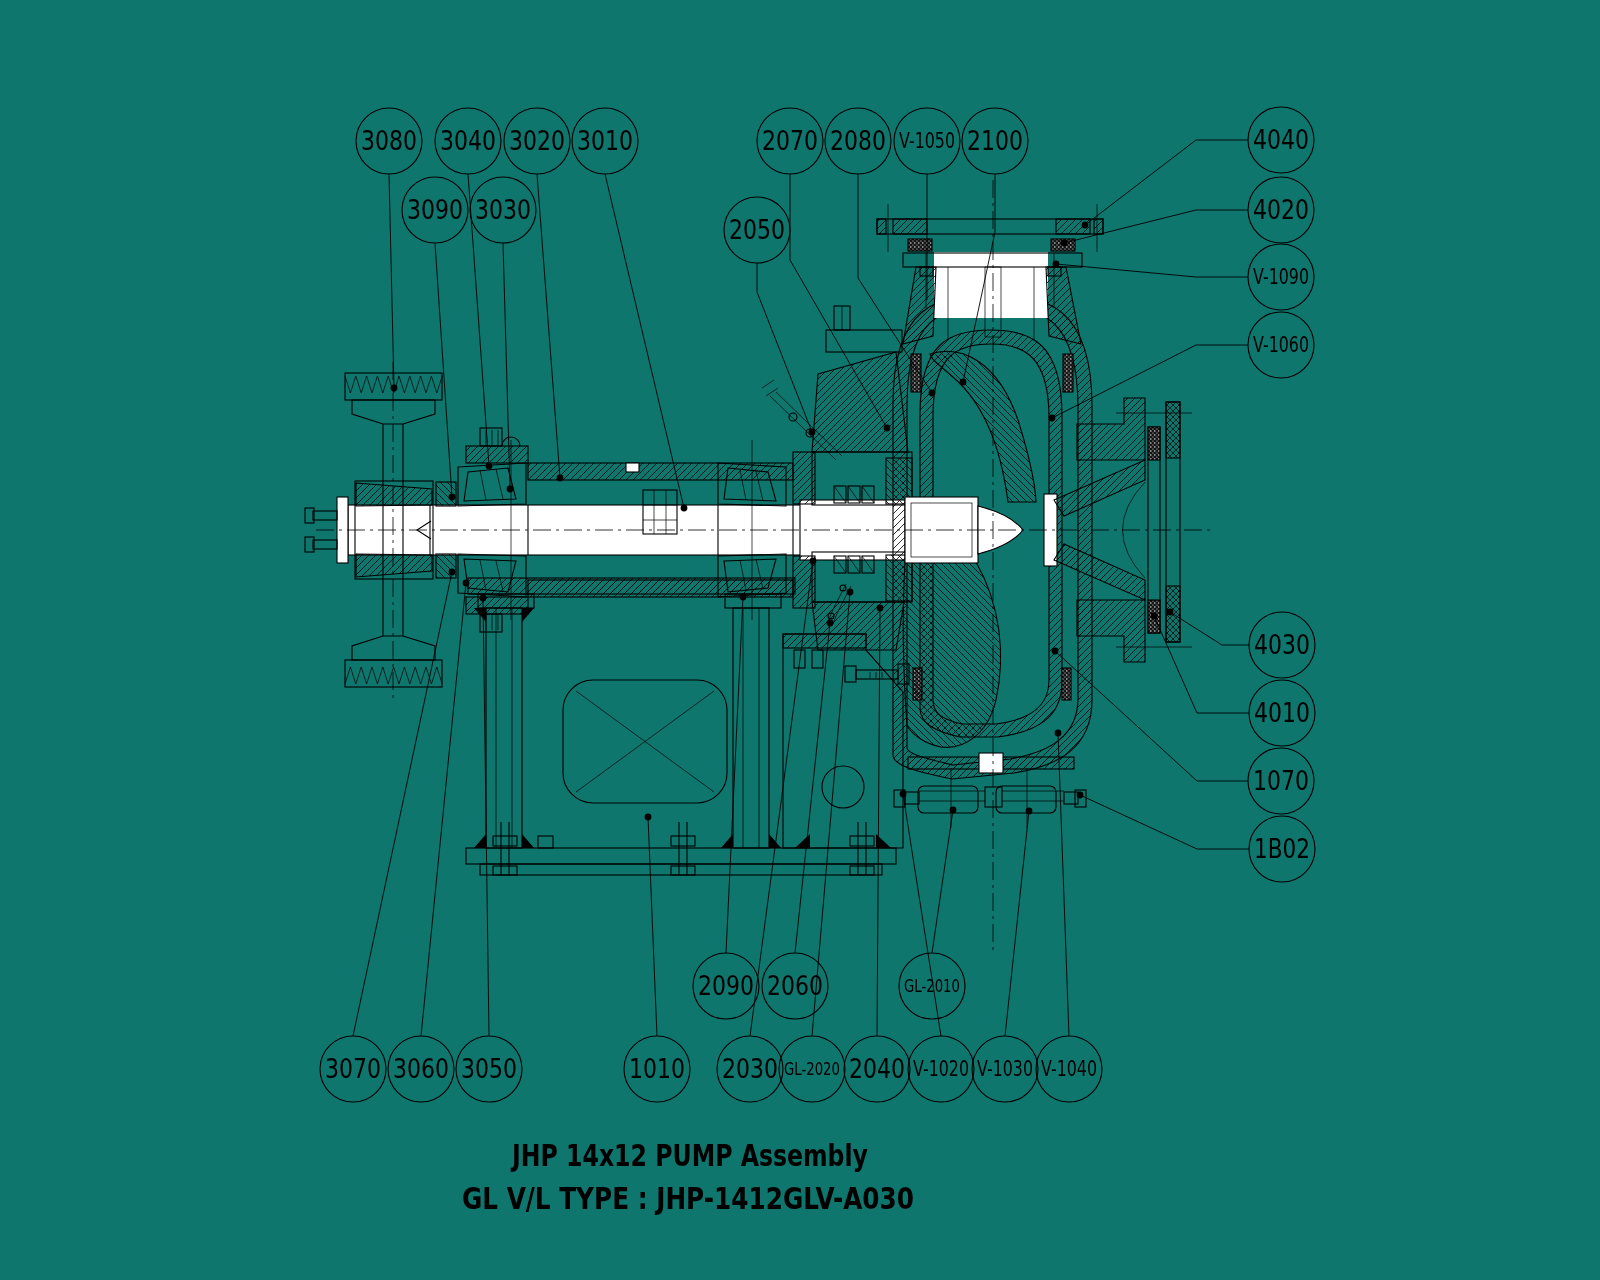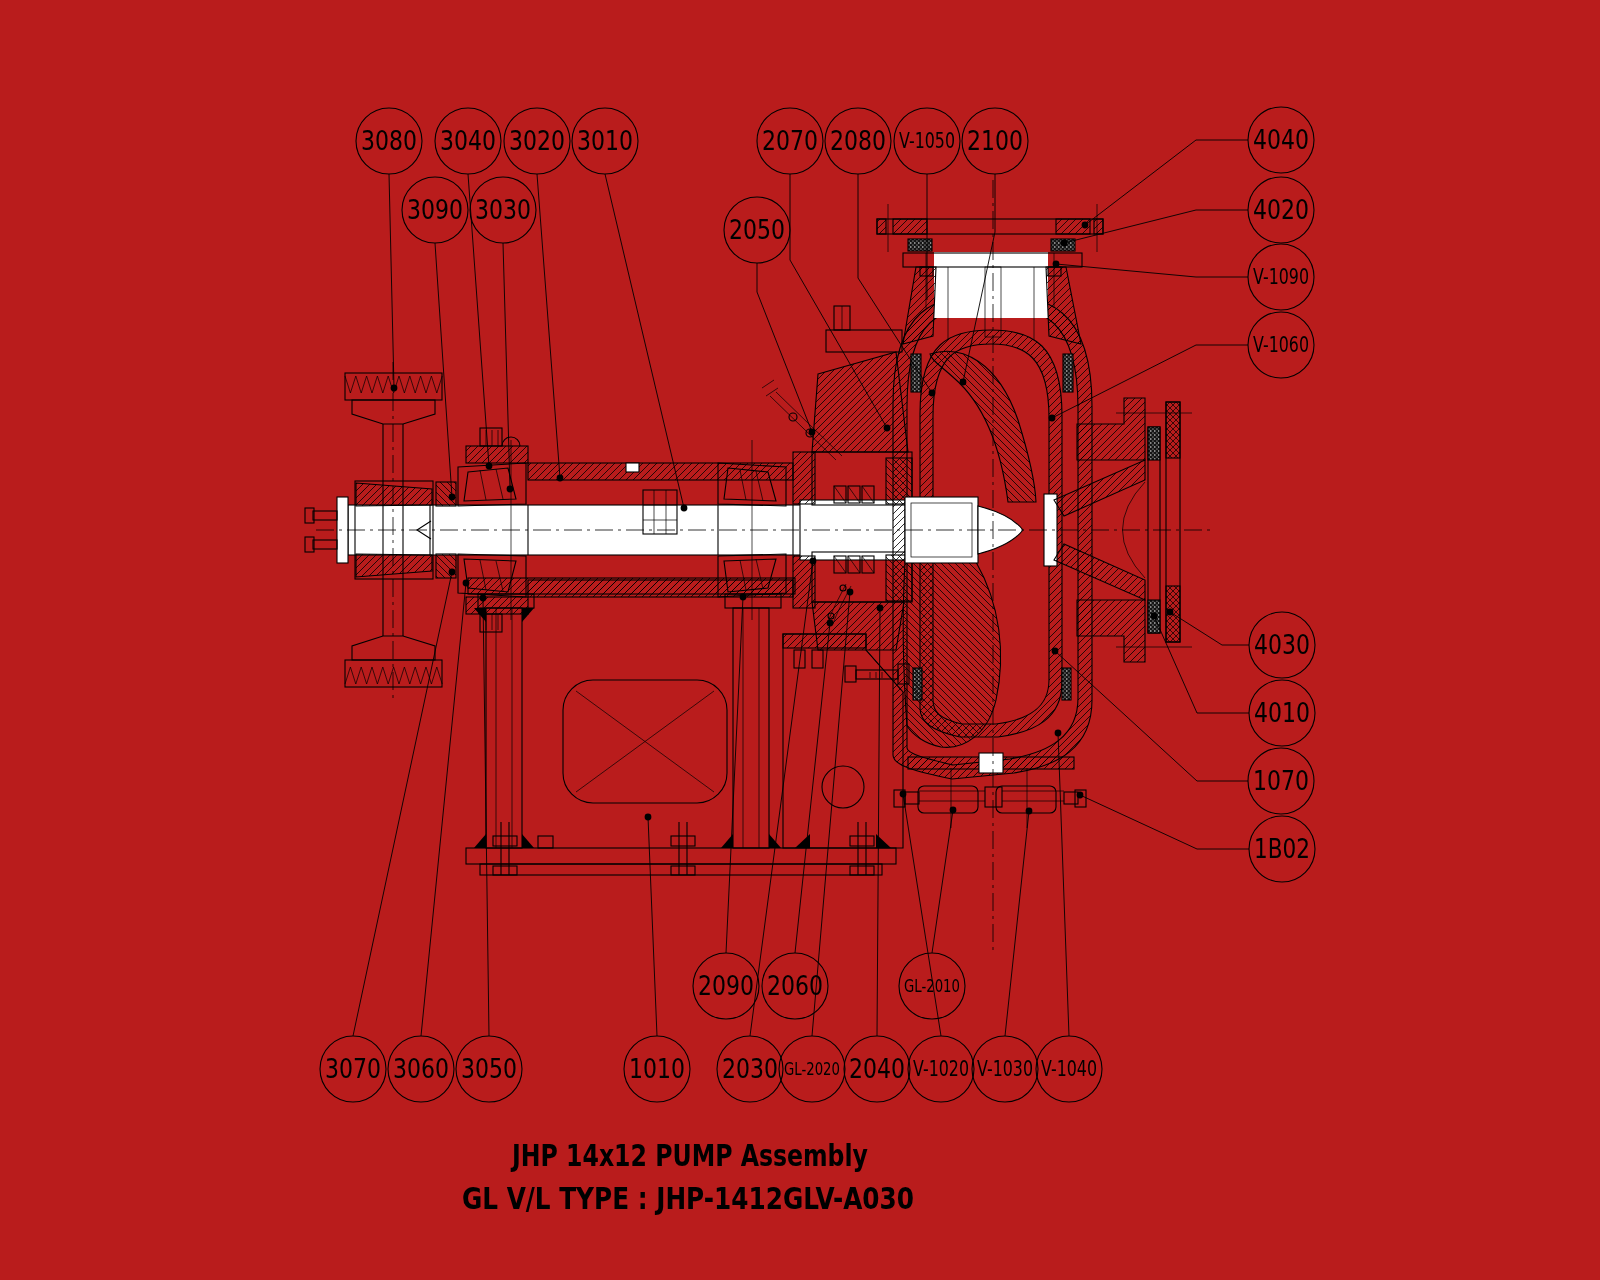--- a/index.html
+++ b/index.html
@@ -1,16 +1,16 @@
 <!DOCTYPE html>
 <html><head>
 <meta charset="utf-8">
 <style>
   html,body{margin:0;padding:0;background:#ffffff;}
-  #canvas{position:relative;width:1600px;height:1280px;background:#b91c1c;overflow:hidden;
+  #canvas{position:relative;width:1600px;height:1280px;background:#0f766e;overflow:hidden;
           font-family:"DejaVu Sans",sans-serif;}
   svg{position:absolute;left:0;top:0;}
   .d{stroke:#000;fill:none;stroke-width:1.1;}
   .thin{stroke-width:0.7;}
   .f1{fill:url(#h1);} .f2{fill:url(#h2);} .fx{fill:url(#xx);} .fd{fill:url(#dk);}
   .fw{fill:#fff;} .fb{fill:#000;stroke:none;}
   .cl{stroke:#000;stroke-width:0.8;fill:none;stroke-dasharray:18 5 3 5;}
   .leader{fill:none;stroke:#000;stroke-width:0.9;}
   .ldot{fill:#000;stroke:none;}
   .bcirc{fill:none;stroke:#000;stroke-width:1.1;}

